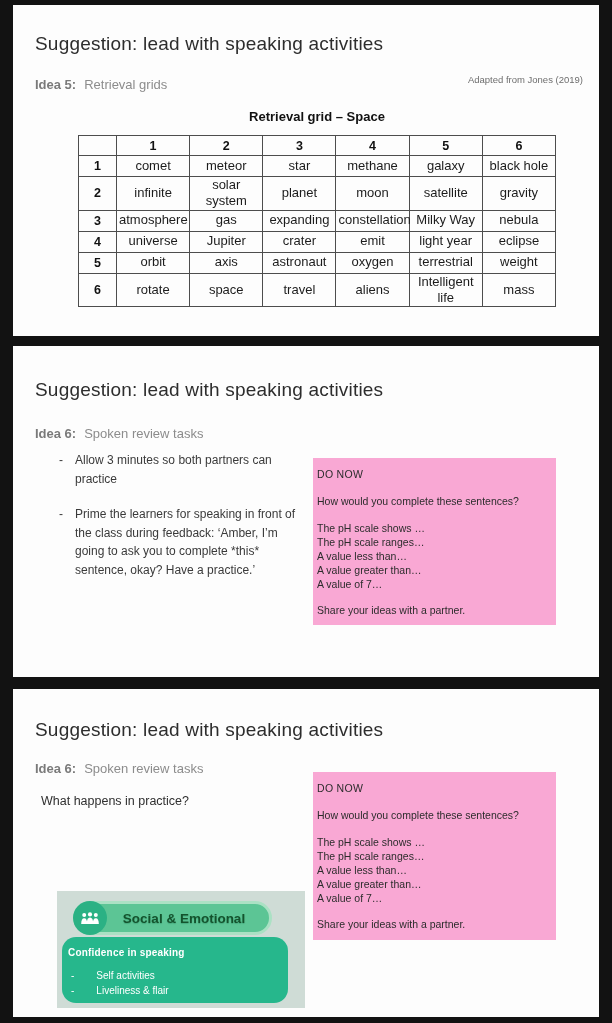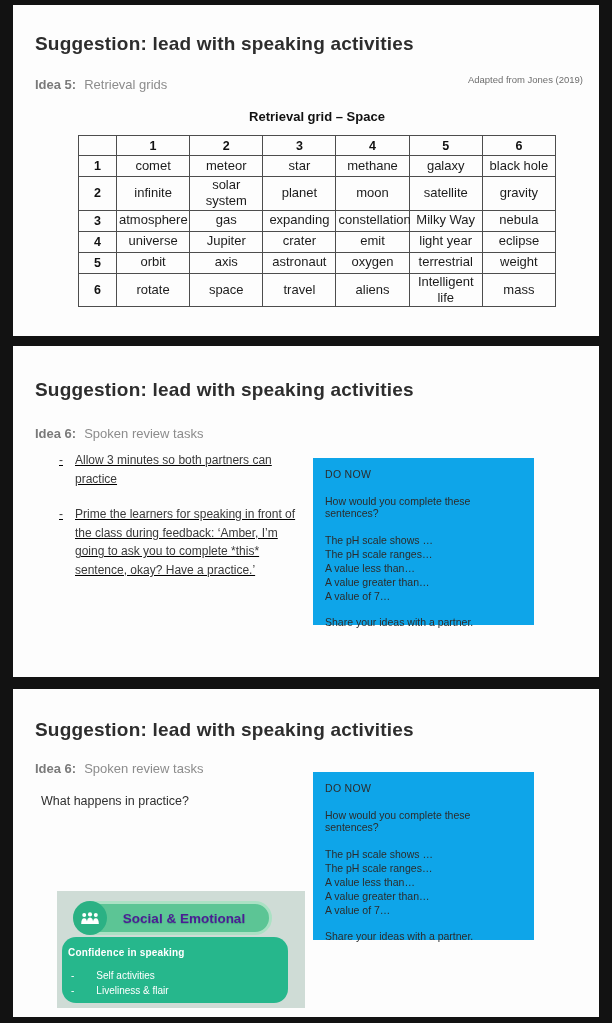--- a/index.html
+++ b/index.html
@@ -5,21 +5,21 @@
   * { margin:0; padding:0; box-sizing:border-box; }
   html,body { background:#121212; }
   body { font-family:"Liberation Sans","DejaVu Sans",sans-serif; }
   .canvas { position:relative; width:612px; height:1023px; background:#121212; overflow:hidden; }
 
   .slide { position:absolute; left:13px; width:586px; background:#fdfdfd; }
   .slide-1 { top:5px;   height:331px; }
   .slide-2 { top:346px; height:331px; }
   .slide-3 { top:689px; height:328px; }
 
-  .slide-title { position:absolute; left:22px; font-size:19px; font-weight:700; color:#2d2d2d; letter-spacing:.2px; }
+  .slide-title { position:absolute; left:22px; font-size:19px; font-weight:400; color:#2d2d2d; letter-spacing:.2px; }
   .slide-1 .slide-title { top:28px; }
   .slide-2 .slide-title { top:33px; }
   .slide-3 .slide-title { top:30px; }
 
   .idea-row { position:absolute; left:22px; font-size:13px; color:#8c8c8c; }
   .slide-1 .idea-row { top:72px; }
   .slide-2 .idea-row { top:80px; }
   .slide-3 .idea-row { top:72px; }
   .idea-label { font-weight:700; color:#7a7a7a; margin-right:8px;text-align:center; }
 
@@ -33,45 +33,45 @@
   table.grid col.lbl { width:38px; }
   table.grid thead th { font-size:12.5px; font-weight:700; color:#111; height:20px; }
   table.grid th.corner { border:1px solid #4d4d4d; }
   table.grid tbody th { font-size:12.5px; font-weight:700; color:#111; }
   table.grid tbody td { font-size:13px; color:#1c1c1c; line-height:1.25; }
   tr.row-normal { height:21px; }
   tr.row-tall { height:30px; }
 
   
   .bullets { position:absolute; }
-  .slide-2 .bullets { left:46px; top:105px; width:250px;text-decoration:underline; }
+  .slide-2 .bullets { left:46px; top:105px; width:250px; }
   .slide-3 .bullets { left:46px; top:140px; width:250px; }
   .b-item { display:flex; gap:12px; font-size:12px; color:#3a3a3a; line-height:1.55; margin-bottom:17px; }
   .slide-3 .b-item { margin-bottom:4px; line-height:1.5; }
   .b-item::before { content:"-"; flex:0 0 auto; color:#3a3a3a; }
 
   .question { position:absolute; left:28px; top:105px; font-size:12.5px; color:#2f2f2f; }
 
   
-  .donow { position:absolute; left:300px; width:221px; background:#0ea5e9; padding:10px 12px; color:#2c2c2c; }
+  .donow { position:absolute; left:300px; width:243px; background:#f9a8d4; padding:10px 4px; color:#2c2c2c; }
   .slide-2 .donow { top:112px; height:167px; }
   .slide-3 .donow { top:83px;  height:168px; }
   .dn-head { font-size:10.5px; font-weight:500; letter-spacing:.3px; }
   .dn-q    { font-size:10.5px; margin-top:15px; }
   .dn-lines{ margin-top:14px; }
   .dn-lines div { font-size:10.5px; line-height:14px; }
   .dn-foot { font-size:10.5px; margin-top:13px; }
 
   
   .sel-backdrop { position:absolute; left:44px; top:202px; width:248px; height:117px; background:#cfdcd6; }
   .badge { position:absolute; left:60px; top:212px; width:199px; height:34px; border-radius:18px;
            background:#5cc595; border:3px solid #abe1c4; display:flex; align-items:center; }
   .badge-circle { flex:0 0 auto; width:34px; height:34px; margin-left:-3px; border-radius:50%;
                   background:#2bb184; display:flex; align-items:center; justify-content:center; }
-  .badge-label { flex:1; text-align:center; color:#4c1d95; font-weight:700; font-size:13.5px;
+  .badge-label { flex:1; text-align:center; color:#14532d; font-weight:700; font-size:13.5px;
                  padding-right:8px; text-shadow:0 1px 1px rgba(0,90,60,.25); }
   .skillbox { position:absolute; left:49px; top:248px; width:226px; height:66px; border-radius:14px;
               background:#26b78c; color:#fff; padding:10px 6px; }
   .skill-title { font-size:10px; font-weight:700; letter-spacing:.2px; }
   .skill-items { margin-top:11px; }
   .skill-item { display:flex; gap:22px; font-size:10px; line-height:1.45; padding-left:3px; }
   .skill-item::before { content:"-"; }
 </style>
 </head>
 <body>

